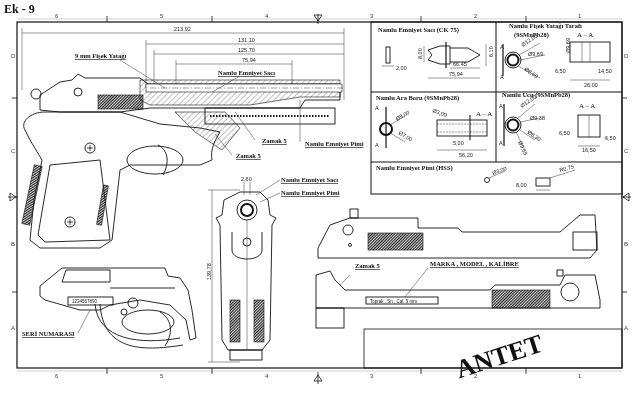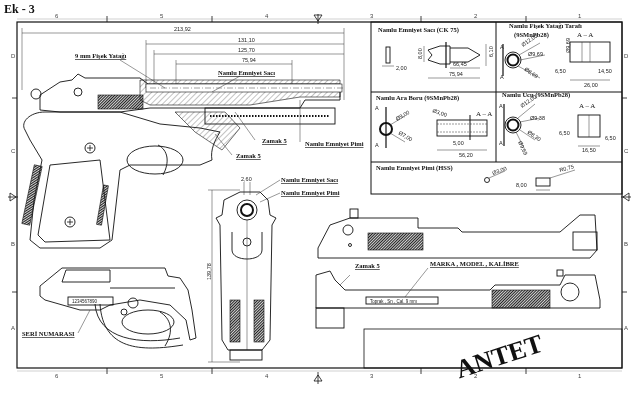--- a/index.html
+++ b/index.html
@@ -13,21 +13,21 @@
   .box-title{font-family:"Liberation Serif",serif;font-weight:bold;font-size:6.5px;fill:#111;}
   .antet{font-family:"Liberation Serif",serif;font-weight:bold;font-size:26px;fill:#111;}
   .stroke{stroke:#111;fill:none;stroke-width:0.9;}
   .thin{stroke:#333;fill:none;stroke-width:0.5;}
   .hatch{fill:url(#hatch);stroke:#111;stroke-width:0.6;}
   .grip{fill:url(#grip);stroke:#111;stroke-width:0.6;}
 </style>
 </head>
 <body>
 
-<div class="sheet-title">Ek - 3</div>
+<div class="sheet-title">Ek - 9</div>
 
 <svg width="640" height="400" viewBox="0 0 640 400">
   <defs>
     <pattern id="hatch" width="4" height="4" patternUnits="userSpaceOnUse" patternTransform="rotate(45)">
       <line x1="0" y1="0" x2="0" y2="4" stroke="#333" stroke-width="0.6"></line>
     </pattern>
     <pattern id="grip" width="2" height="2" patternUnits="userSpaceOnUse" patternTransform="rotate(45)">
       <rect width="1.2" height="2" fill="#222"></rect>
     </pattern>
   </defs>

